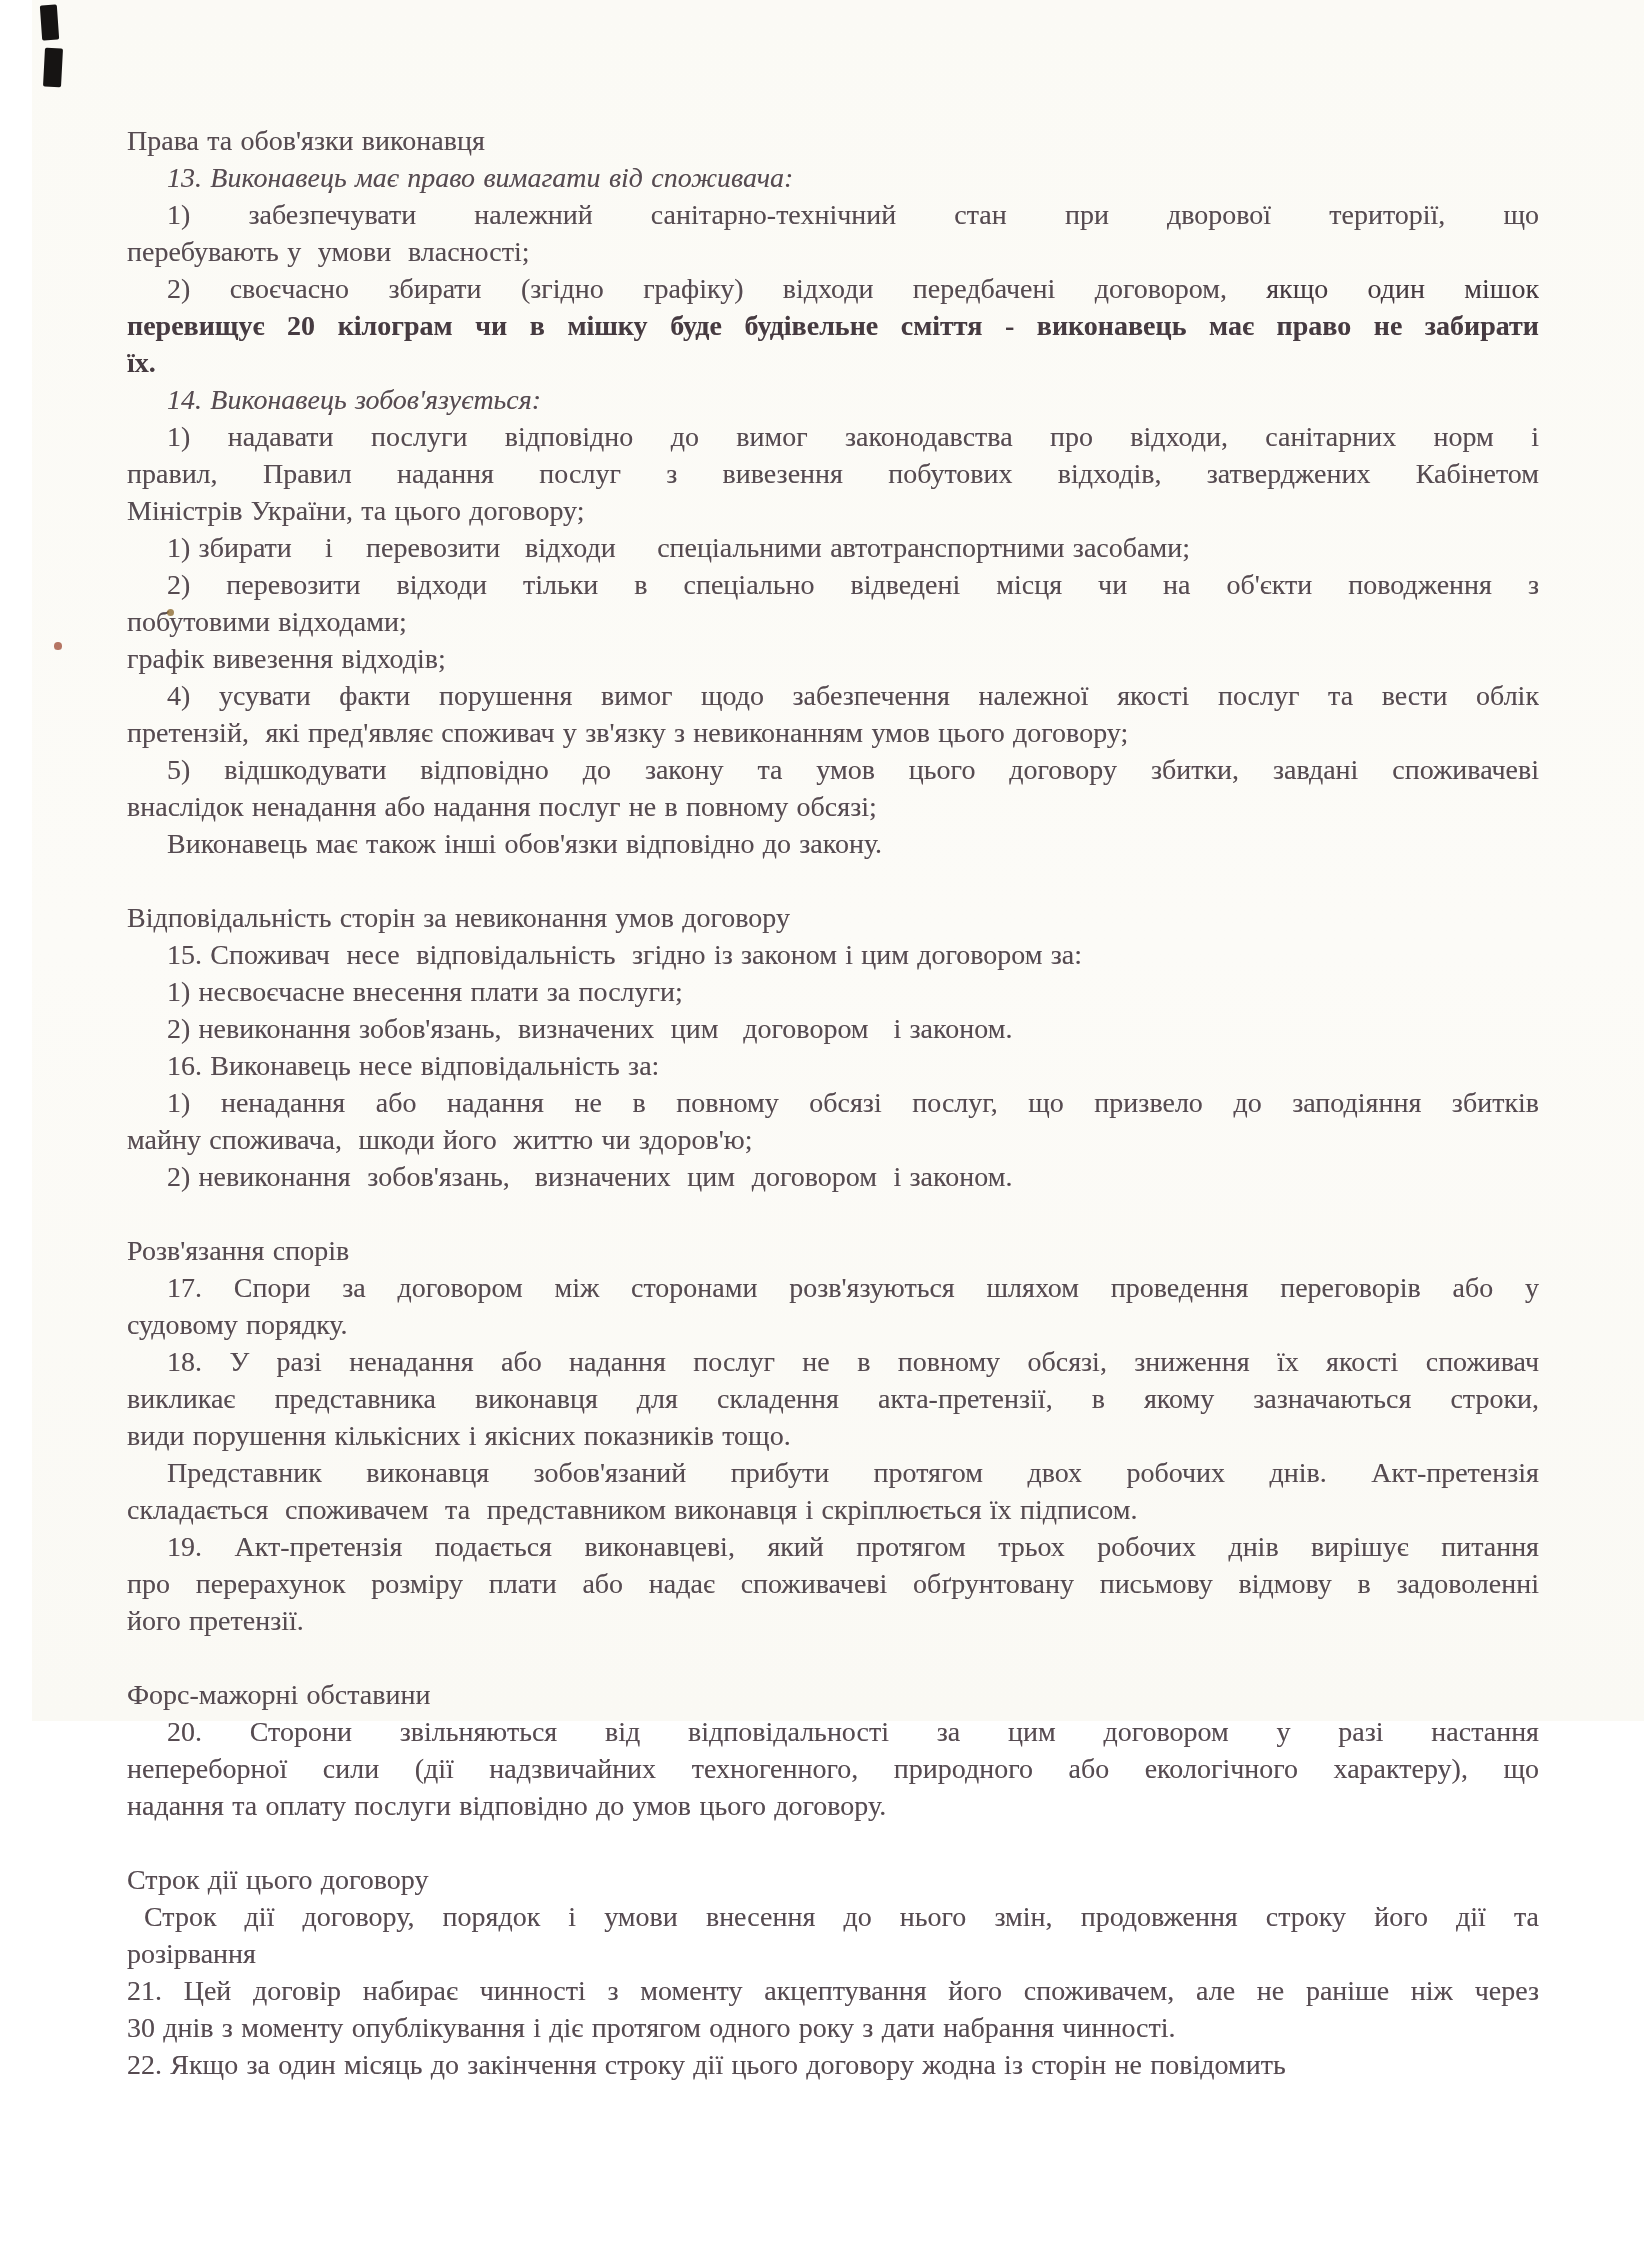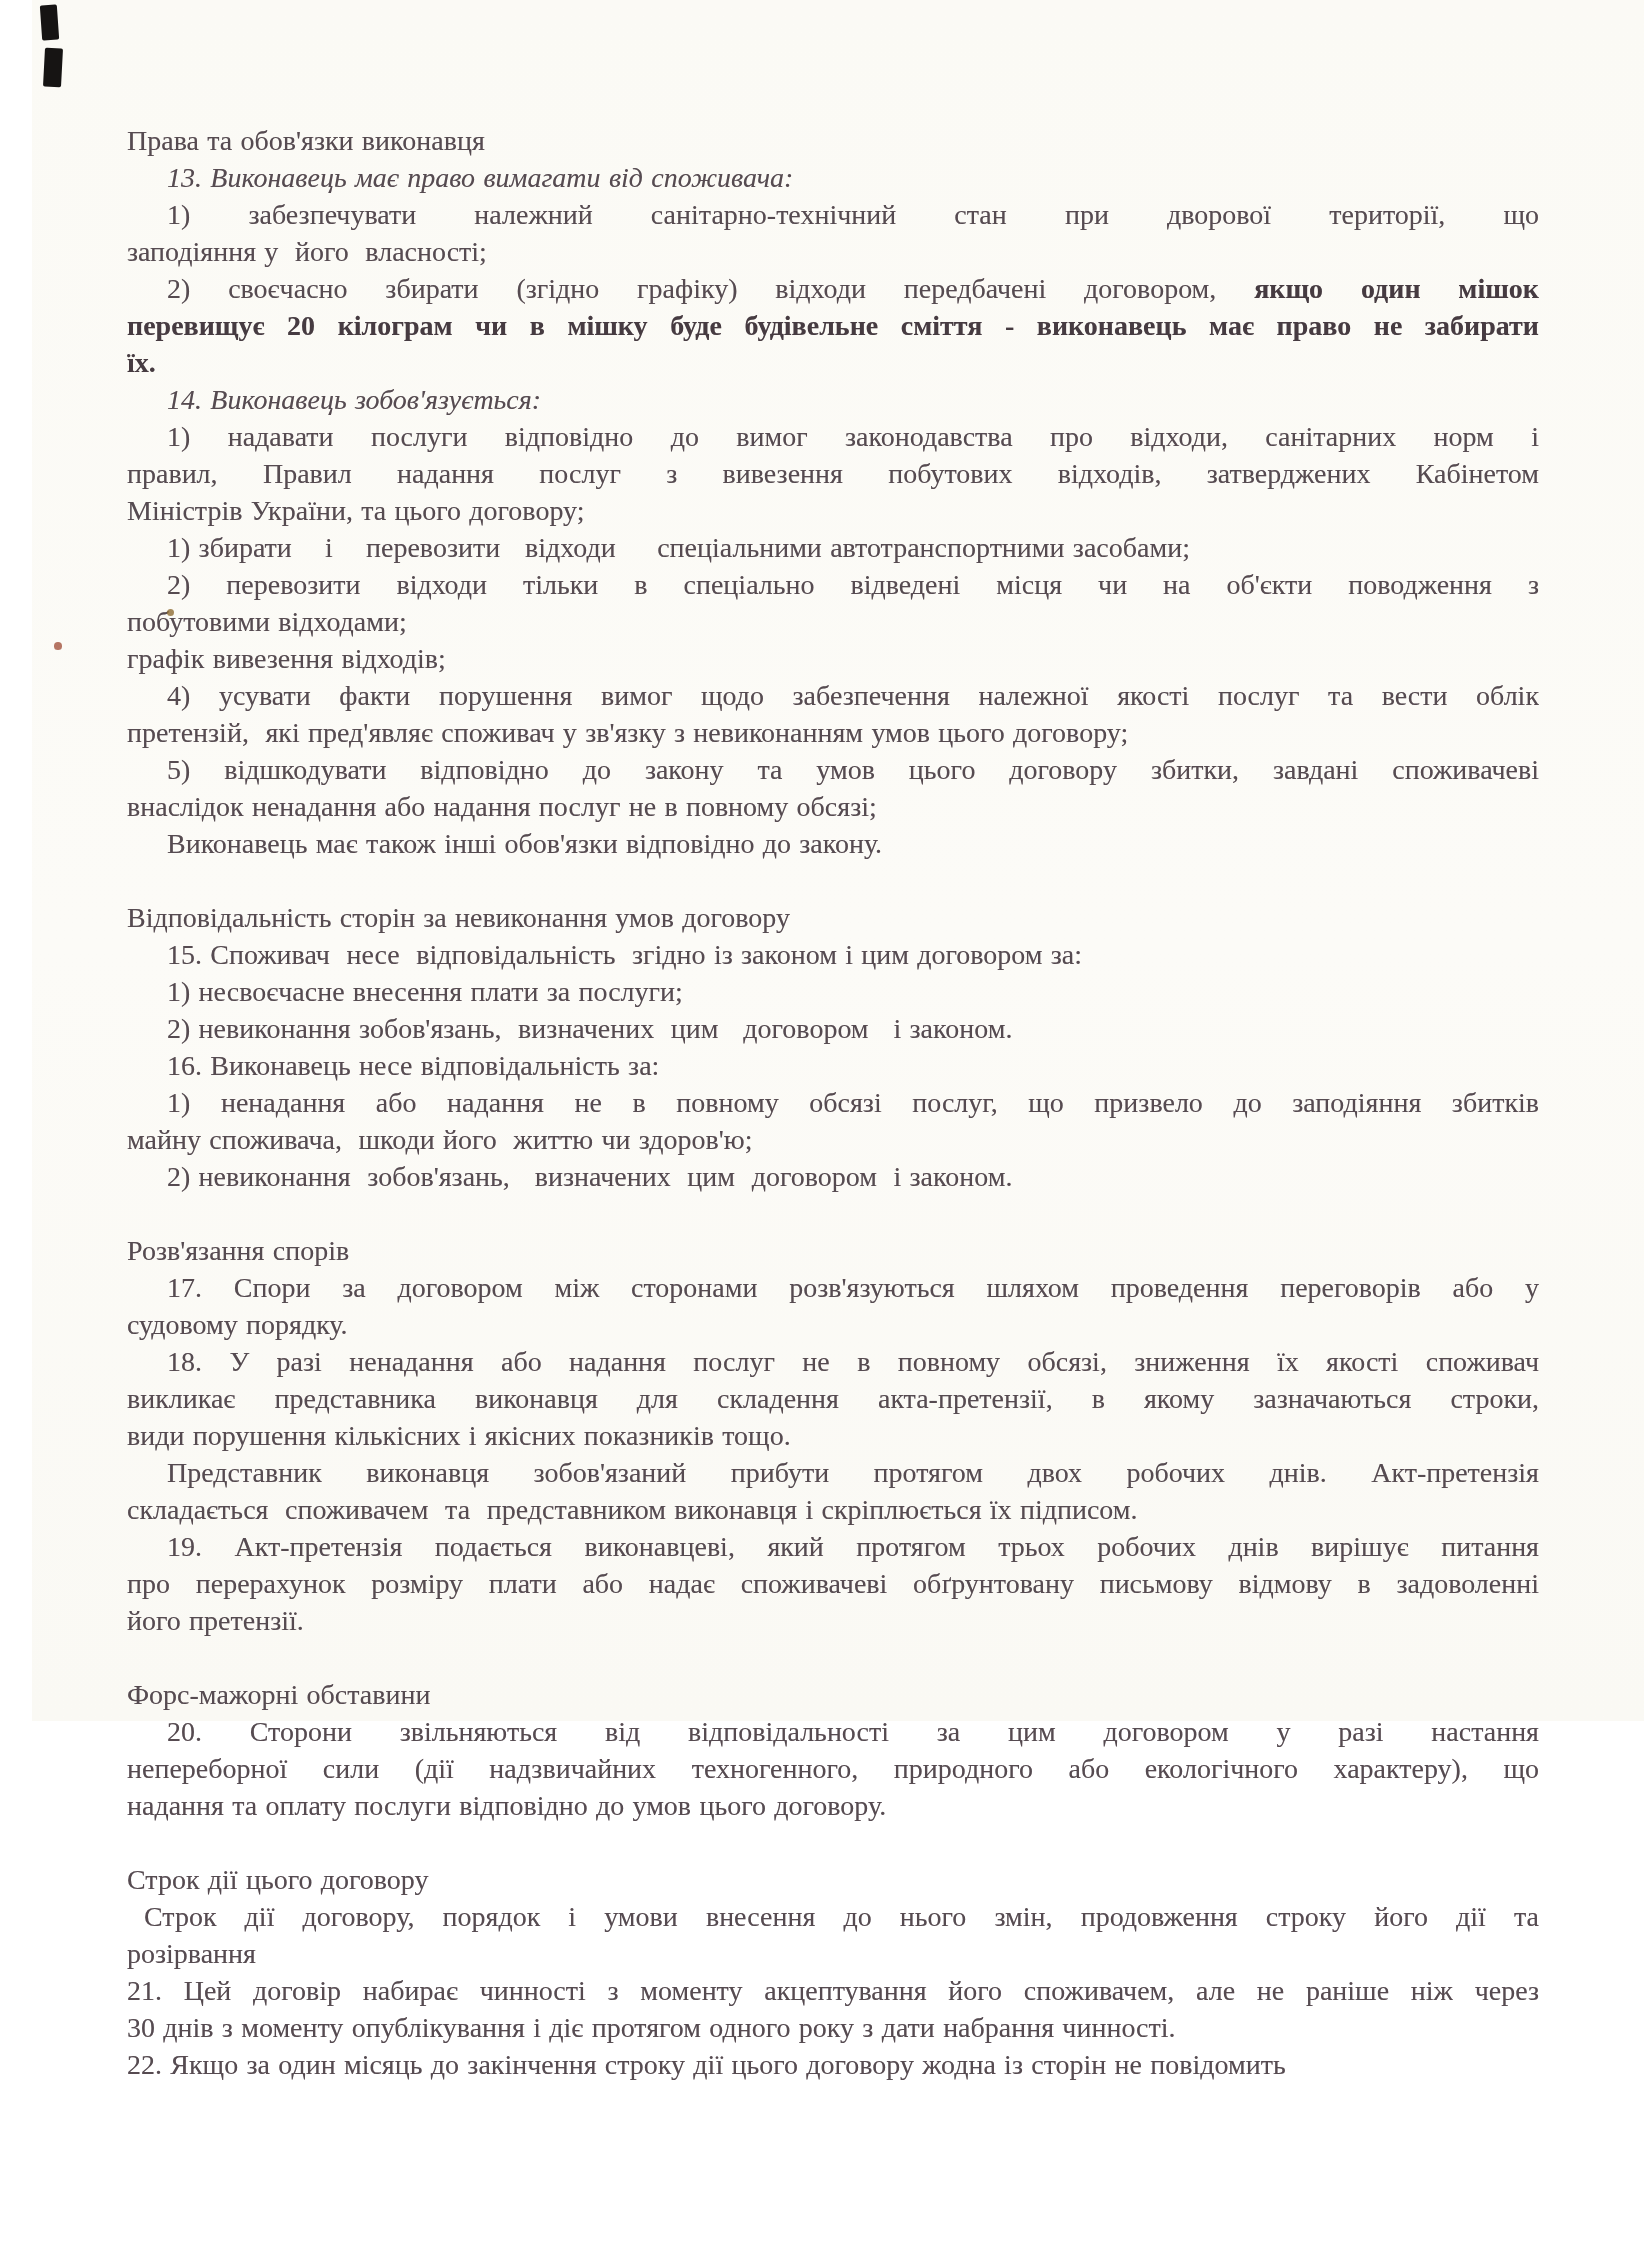--- a/index.html
+++ b/index.html
@@ -35,21 +35,21 @@
   }
   .line.left{
     text-align:left;
     text-align-last:left;
   }
   .line.pre{ white-space:pre-wrap; }
   .line.ind{ text-indent:40px; }
   .line.ind-sm{ text-indent:17px; }
   .line.it{ font-style:italic;text-align:right; }
   .line.bold{ font-weight:bold; color:#463b41; }
-  .line b{ font-weight:bold; color:#463b41; }
+  .line b{ font-weight:normal; color:#463b41; }
   .line.gap{ margin-top:37px; }
   .heading{
     text-align:left;text-align-last:left;
   }
   .edge-mark{
     position:absolute;
     background:#161413;
     border-radius:1.9px;
   }
   .speck{
@@ -59,21 +59,21 @@
   }
 </style>
 </head>
 <body>
 
 <div class="page">
   <div class="doc">
       <div class="line heading left">Права та обов'язки виконавця</div>
       <div class="line left ind it">13. Виконавець має право вимагати від споживача:</div>
       <div class="line ind">1) забезпечувати належний санітарно-технічний стан при дворової території, що</div>
-      <div class="line left pre">заподіяння у  його  власності;</div>
+      <div class="line left pre">перебувають у  умови  власності;</div>
       <div class="line ind"><span>2) своєчасно збирати (згідно графіку) відходи передбачені договором, </span><b>якщо один мішок</b></div>
       <div class="line bold">перевищує 20 кілограм чи в мішку буде будівельне сміття - виконавець має право не забирати</div>
       <div class="line left bold">їх.</div>
       <div class="line left ind it">14. Виконавець зобов'язується:</div>
       <div class="line ind">1) надавати послуги відповідно до вимог законодавства про відходи, санітарних норм і</div>
       <div class="line">правил, Правил надання послуг з вивезення побутових відходів, затверджених Кабінетом</div>
       <div class="line left">Міністрів України, та цього договору;</div>
       <div class="line left ind pre">1) збирати    і    перевозити   відходи     спеціальними автотранспортними засобами;</div>
       <div class="line ind">2) перевозити  відходи тільки в спеціально відведені місця чи на об'єкти поводження з</div>
       <div class="line left">побутовими відходами;</div>

